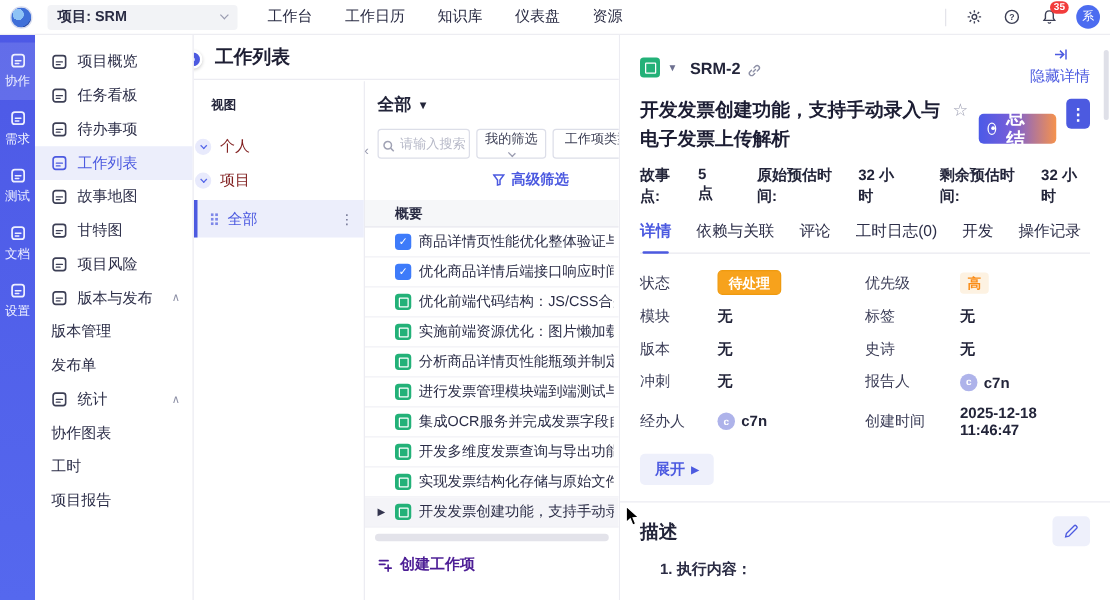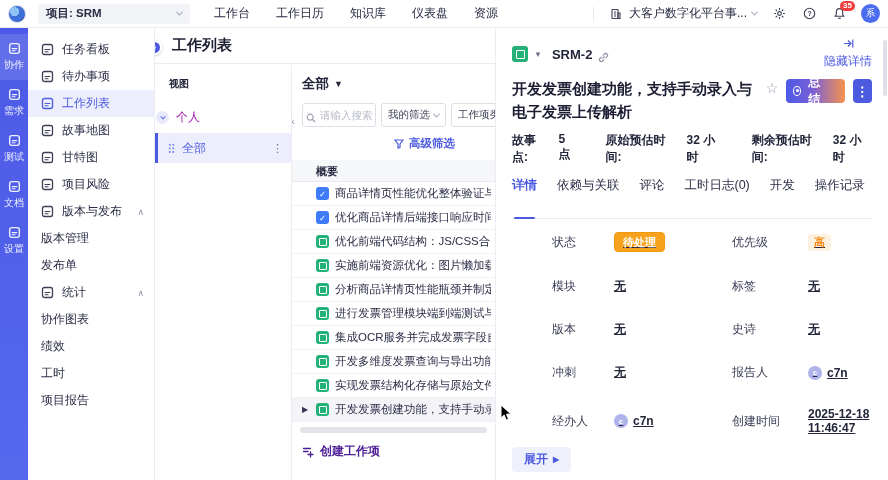--- a/index.html
+++ b/index.html
@@ -54,21 +54,21 @@
   .page-header { height:36px; border-bottom:1px solid #ececf2; display:flex; align-items:center;
                  padding-left:17px; font-size:15px; font-weight:700; color:#1d1e33; }
   .assistant { position:absolute; left:-8px; top:12px; width:15px; height:15px; border-radius:50%;
                background:#4c5ae0; border:2px solid #fff; box-shadow:0 1px 3px rgba(0,0,0,.2); z-index:25; }
   .assistant::after { content:""; position:absolute; inset:4px; border-radius:50%; background:#cfd6ff; }
   .mid-body { position:absolute; top:37px; left:0; right:0; bottom:0; display:flex; }
 
   .views { width:137px; border-right:1px solid #ececf2; padding-top:12px; position:relative; }
   .views-title { font-size:10px; font-weight:700; padding-left:14px; margin-bottom:13px; }
   .tree-group { height:27px; display:flex; align-items:center; gap:7px; padding-left:1px;
-                font-size:12px; color:#a21caf; cursor:pointer; }
+                font-size:12px; color:#7f1d1d; cursor:pointer; }
   .circ-chev { width:13px; height:13px; border-radius:50%; background:#e8eafc; display:flex;
                align-items:center; justify-content:center; flex:none; }
   .circ-chev .chev { width:4px; height:4px; border-color:#5365e8; transform:rotate(45deg) translate(-1px,-1px); }
   .tree-leaf { height:30px; margin-top:2px; display:flex; align-items:center; gap:7px; padding:0 8px 0 10px;
                font-size:12px; background:#eceefb; color:#4c5ae0; border-left:3px solid #4c5ae0; cursor:pointer; }
   .drag { width:7px; height:11px; flex:none;
           background-image:radial-gradient(circle,#7c86e8 1px,transparent 1.2px);
           background-size:3.5px 3.6px; }
   .more-v { margin-left:auto; color:#6d7090; font-size:11px; cursor:pointer; }
   .collapse-handle { position:absolute; right:-4px; top:50px; color:#9a9cb0; font-size:11px; cursor:pointer; z-index:6; }
@@ -76,21 +76,21 @@
   .listpanel { width:203px; padding-top:10px; position:relative; overflow:hidden; }
   .scope-row { margin:0 10px; display:flex; align-items:center; gap:5px; font-size:13.5px; font-weight:700; }
   .scope-caret { font-size:9px; color:#23253a; }
   .filter-row { margin:10px 10px 0; display:flex; gap:5px; }
   .search-box { position:relative; width:74px; flex:none; }
   .search-box input { width:100%; height:24px; border:1px solid #dcdee8; border-radius:3px;
                       font-size:10.5px; padding:0 3px 0 17px; color:#3c3f55; outline:none; }
   .search-box input::placeholder { color:#b7b9c8; }
   .search-glyph { position:absolute; left:4px; top:6px; width:10px; height:10px; color:#a0a2b4; }
   .mini-select { height:24px; border:1px solid #dcdee8; border-radius:3px; display:flex; align-items:center;
-                 gap:4px; padding:0 6px; font-size:10.5px; color:#3c3f55; white-space:nowrap; cursor:pointer; }
+                 gap:4px; padding:0 6px; font-size:10.5px; color:#3c3f55; white-space:nowrap; cursor:pointer;flex-direction:column; }
   .mini-select.cutoff { min-width:72px; }
   .adv-row { margin:9px 40px 0 10px; display:flex; justify-content:flex-end; align-items:center; gap:5px;
              color:#4c5ae0; font-size:11.5px; font-weight:700; cursor:pointer; }
   .funnel { width:10px; height:10px; }
   .sum-header { margin-top:9px; height:22px; line-height:22px; background:#f6f7f9; border-bottom:1px solid #e9e9ef;
                 font-size:11px; font-weight:700; color:#2a2c44; padding-left:24px; }
   .wrow { height:24px; display:flex; align-items:center; gap:6px; padding:0 4px 0 24px; position:relative;
           border-bottom:1px solid #f1f1f6; font-size:11.5px; color:#2b2d47; white-space:nowrap; overflow:hidden;
           cursor:pointer; }
   .wrow.selected { background:#f4f4f8; }
@@ -116,40 +116,40 @@
               align-items:center; justify-content:center; }
   .big-type::after { content:""; width:7px; height:7px; border:1.5px solid #fff; border-radius:1px; }
   .type-caret { font-size:8px; color:#6d7090; }
   .issue-key { font-size:13px; font-weight:700; color:#23253a; margin-left:4px; }
   .link-ico { width:11px; height:11px; color:#8d90a6; }
   .hide-btn { margin-left:auto; display:flex; align-items:center; gap:4px; color:#4c5ae0;
               font-size:12px; cursor:pointer;flex-direction:column; }
   .title-row { margin-top:8px; display:flex; align-items:flex-start; gap:8px; }
   .issue-title { width:328px; font-size:15px; font-weight:700; line-height:1.5; color:#1c1d33; }
   .star { font-size:14px; color:#9a9cb0; margin-top:2px; cursor:pointer; }
-  .sum-btn { height:24px; margin-top:1px; padding:0 22px 0 7px; border-radius:4px; border:none; cursor:pointer;
+  .sum-btn { height:24px; margin-top:13px; padding:0 22px 0 7px; border-radius:4px; border:none; cursor:pointer;
              background:linear-gradient(90deg,#4b5ae8 0%,#7a5fd6 45%,#f5924d 100%);
-             color:#fff; font-size:12px; font-weight:600; display:flex; align-items:center; gap:5px; }
+             color:#fff; font-size:15px; font-weight:600; display:flex; align-items:center; gap:5px; }
   .ai-ring { width:10px; height:10px; border:1.8px solid #fff; border-radius:50%; position:relative; }
   .ai-ring::after { content:""; position:absolute; left:2px; top:2px; width:3px; height:3px;
                     background:#fff; border-radius:50%; }
   .menu-btn { width:26px; height:24px; margin-top:1px; border-radius:4px; background:#4c5ae0; color:#fff;
               border:none; font-size:13px; font-weight:700; cursor:pointer; line-height:1; }
   .meta-row { margin-top:9px; display:flex; gap:26px; font-size:12px; color:#23253a; }
   .meta-row b { font-weight:700; }
   .meta-pair { display:flex; gap:8px; font-weight:600; }
   .tabs { margin-top:11px; display:flex; gap:20px; border-bottom:1px solid #e9e9ef; font-size:12.5px; }
-  .tab { padding-bottom:24px; position:relative; color:#2c2e48; cursor:pointer; }
+  .tab { padding-bottom:8px; position:relative; color:#2c2e48; cursor:pointer; }
   .tab.active { color:#4c5ae0; font-weight:700; }
   .tab.active::after { content:""; position:absolute; left:2px; right:2px; bottom:-1px; height:2px;
                        background:#4c5ae0; border-radius:1px; }
   .fields { margin-top:13px; display:grid; grid-template-columns:62px 118px 76px 1fr;
-            row-gap:26px; font-size:12px; align-items:center;margin-left:40px; }
+            row-gap:9px; font-size:12px; align-items:center; }
   .flabel { color:#3b3d57; }
-  .fvalue { font-weight:600; color:#23253a; display:flex; gap:5px;text-decoration:underline; }
+  .fvalue { font-weight:600; color:#23253a; display:flex; gap:5px; }
   .badge-status { background:#f7a21c; border:1px solid #ef9a0f; color:#fff; font-size:11px;
                   padding:1.5px 8px; border-radius:4px; font-weight:600; }
   .badge-priority { background:#fdf2e2; color:#fa8c16; font-size:11px; padding:1px 6px;
                     border-radius:3px; font-weight:700; }
   .uavatar { width:14px; height:14px; border-radius:50%; background:#aeb3ea; color:#fff; font-size:8px;
              display:flex; align-items:center; justify-content:center; flex:none; }
   .expand-btn { margin-top:12px; display:inline-flex; align-items:center; gap:5px; background:#eef0fb;
                 color:#4c5ae0; border:none; border-radius:4px; padding:4px 12px; font-size:12px;
                 font-weight:600; cursor:pointer; }
   .expand-btn i { font-size:8px; font-style:normal; }
@@ -177,31 +177,20 @@
   </div>
   <div class="nav">
     <div><span>工作台</span></div>
       <div><span>工作日历</span></div>
       <div><span>知识库</span></div>
       <div><span>仪表盘</span></div>
       <div><span>资源</span></div>
   </div>
   <div class="tb-right">
     <div class="tb-divider"></div>
-    <div class="org">
-      <span class="ticon">
-        <svg width="12" height="12" viewBox="0 0 12 12">
-            <rect x="2" y="1.5" width="6" height="9" rx="0.5" fill="none" stroke="currentColor" stroke-width="1.1"></rect>
-            <path d="M8 5h2v5.5H8z" fill="none" stroke="currentColor" stroke-width="1.1"></path>
-            <path d="M4 4h2M4 6h2M4 8h2" stroke="currentColor" stroke-width="1"></path>
-          </svg>
-      </span>
-      <span>大客户数字化平台事...</span>
-      <i class="chev"></i>
-    </div>
     <span class="ticon">
       <svg width="13" height="13" viewBox="0 0 14 14">
           <circle cx="7" cy="7" r="2" fill="none" stroke="currentColor" stroke-width="1.2"></circle>
           <path d="M7 1.2v2M7 10.8v2M1.2 7h2M10.8 7h2M2.9 2.9l1.4 1.4M9.7 9.7l1.4 1.4M11.1 2.9L9.7 4.3M4.3 9.7l-1.4 1.4" stroke="currentColor" stroke-width="1.2"></path>
         </svg>
     </span>
     <span class="ticon">
       <svg width="13" height="13" viewBox="0 0 14 14">
           <circle cx="7" cy="7" r="5.6" fill="none" stroke="currentColor" stroke-width="1.2"></circle>
           <text x="7" y="9.7" font-size="7.5" text-anchor="middle" fill="currentColor" font-weight="bold">?</text>
@@ -260,20 +249,30 @@
         <svg width="13" height="13" viewBox="0 0 14 14">
           <rect x="1.8" y="1.8" width="10.4" height="10.4" rx="2.4" fill="none" stroke="currentColor" stroke-width="1.5"></rect>
           <path d="M4.6 7.2h4.8M4.6 9.4h3" stroke="currentColor" stroke-width="1.3" stroke-linecap="round"></path>
         </svg>
       </span>
       <span>设置</span>
     </div>
 </div>
 
 <div class="sidebar">
+  <div class="side-item">
+      <span class="side-ico">
+        <svg width="13" height="13" viewBox="0 0 14 14">
+          <rect x="1.6" y="1.6" width="10.8" height="10.8" rx="2.2" fill="none" stroke="currentColor" stroke-width="1.4"></rect>
+          <path d="M4.4 7h5.2M4.4 9.4h3.2" stroke="currentColor" stroke-width="1.2" stroke-linecap="round"></path>
+        </svg>
+      </span>
+      <span>项目概览</span>
+      <span class="side-chev"></span>
+    </div>
     <div class="side-item">
       <span class="side-ico">
         <svg width="13" height="13" viewBox="0 0 14 14">
           <rect x="1.6" y="1.6" width="10.8" height="10.8" rx="2.2" fill="none" stroke="currentColor" stroke-width="1.4"></rect>
           <path d="M4.4 7h5.2M4.4 9.4h3.2" stroke="currentColor" stroke-width="1.2" stroke-linecap="round"></path>
         </svg>
       </span>
       <span>任务看板</span>
       <span class="side-chev"></span>
     </div>
@@ -353,25 +352,20 @@
           <rect x="1.6" y="1.6" width="10.8" height="10.8" rx="2.2" fill="none" stroke="currentColor" stroke-width="1.4"></rect>
           <path d="M4.4 7h5.2M4.4 9.4h3.2" stroke="currentColor" stroke-width="1.2" stroke-linecap="round"></path>
         </svg>
       </span>
       <span>统计</span>
       <span class="side-chev">∧</span>
     </div>
     <div class="side-item indent">
 
       <span>协作图表</span>
-      <span class="side-chev"></span>
-    </div>
-    <div class="side-item indent">
-
-      <span>绩效</span>
       <span class="side-chev"></span>
     </div>
     <div class="side-item indent">
 
       <span>工时</span>
       <span class="side-chev"></span>
     </div>
     <div class="side-item indent">
 
       <span>项目报告</span>
@@ -384,20 +378,26 @@
   <div class="page-header">工作列表</div>
   <div class="mid-body">
 
     <div class="views">
       <div class="views-title">视图</div>
       <div class="tree-group">
           <span class="circ-chev">
             <i class="chev"></i>
           </span>
           <span>个人</span>
+        </div>
+        <div class="tree-group">
+          <span class="circ-chev">
+            <i class="chev"></i>
+          </span>
+          <span>项目</span>
         </div>
       <div class="tree-leaf">
         <span class="drag"></span>
         <span>全部</span>
         <span class="more-v">⋮</span>
       </div>
       <div class="collapse-handle">‹</div>
     </div>
 
     <div class="listpanel">

